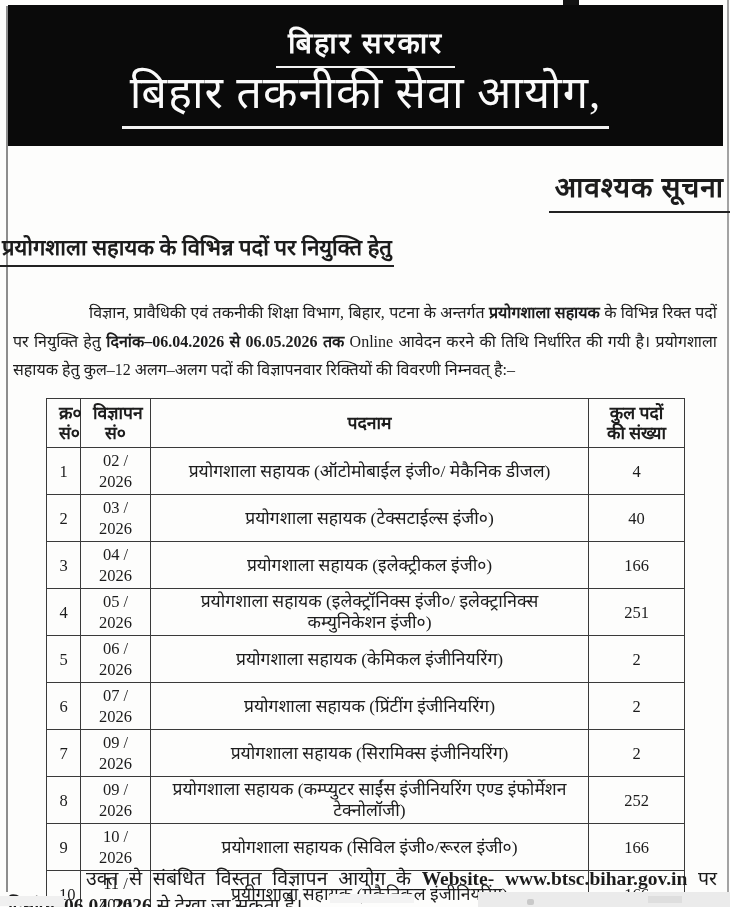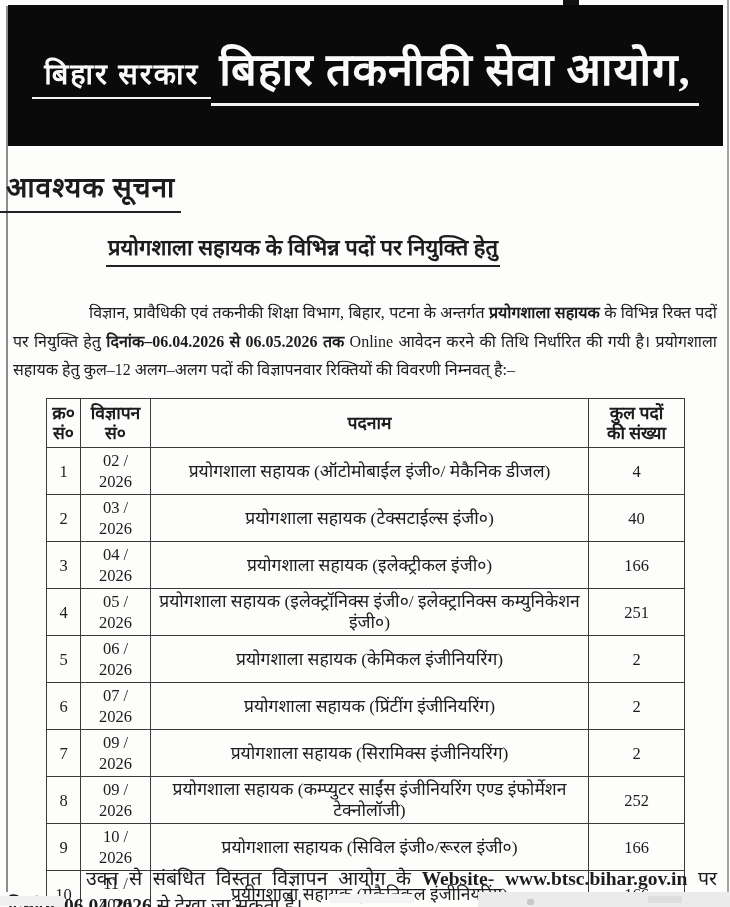--- a/index.html
+++ b/index.html
@@ -14,64 +14,64 @@
   
   .edge-line { position:absolute; background:#8d8d8d; }
   .edge-left  { left:6px;  top:6px; width:2px; height:886px; }
   .edge-right { left:727px; top:0;  width:2px; height:907px; background:#a3a3a3; }
   .top-tick { position:absolute; left:563px; top:0; width:16px; height:6px; background:#121212; }
 
   
   .masthead {
     position:absolute; left:8px; top:5px; width:715px; height:141px;
     background:#0a0a0a; color:#fafafa;
-    display:flex; flex-direction:row; align-items:center; justify-content:center;
+    display:flex; flex-direction:column; align-items:center; justify-content:center;
     gap:0; text-align:center;
   }
   .masthead .m1 span {
     display:inline-block; font-size:29px; font-weight:700; letter-spacing:2px;
     padding:0 12px 5px; border-bottom:2px solid #f2f2f2;
   }
   .masthead .m2 span {
-    display:inline-block; font-size:45px; font-weight:700; letter-spacing:1px;
+    display:inline-block; font-size:45px; font-weight:400; letter-spacing:1px;
     padding:0 8px 7px; border-bottom:3px solid #f2f2f2; line-height:1.12;
   }
   .masthead .m3 span {
     display:inline-block; font-size:24px; font-weight:700; letter-spacing:1px;
     padding:0 10px 4px; border-bottom:2.5px solid #f2f2f2;
   }
 
   
-  .notice-heading { position:absolute; left:0; top:167px; width:730px; text-align:left; }
+  .notice-heading { position:absolute; left:0; top:167px; width:730px; text-align:right; }
   .notice-heading span {
     display:inline-block; font-size:28px; font-weight:700; letter-spacing:1px;
     padding:0 6px 6px; border-bottom:2.5px solid #222;
   }
-  .subject-heading { position:absolute; left:0; top:231px; width:606px; text-align:center; }
+  .subject-heading { position:absolute; left:0; top:231px; width:606px; }
   .subject-heading span {
     display:inline-block; font-size:22px; font-weight:700;
     padding:0 2px 4px; border-bottom:2px solid #222;
   }
 
   
   .intro {
     position:absolute; left:13px; top:283px; width:704px;
     font-size:16px; line-height:28.5px; text-align:justify; text-indent:76px;
   }
   .b { font-weight:700; }
 
   
   .vacancy-table {
     position:absolute; left:46px; top:398px; width:638px;
     border-collapse:collapse; table-layout:fixed;
     font-size:17.5px;
   }
   .vacancy-table th, .vacancy-table td {
     border:1.7px solid #3a3a3a; text-align:center; vertical-align:middle;
-    padding:2px 5px; line-height:21px;
+    padding:2px 12px; line-height:21px;
   }
   .vacancy-table th { font-weight:700; height:44px; line-height:20px; }
   .vacancy-table td { height:26px; }
   .vacancy-table .num { font-size:16.5px; }
 
   
   .closing {
     position:absolute; left:8px; top:845px; width:709px;
     font-size:19.5px; line-height:27px; text-align:justify; text-indent:78px;
   }

